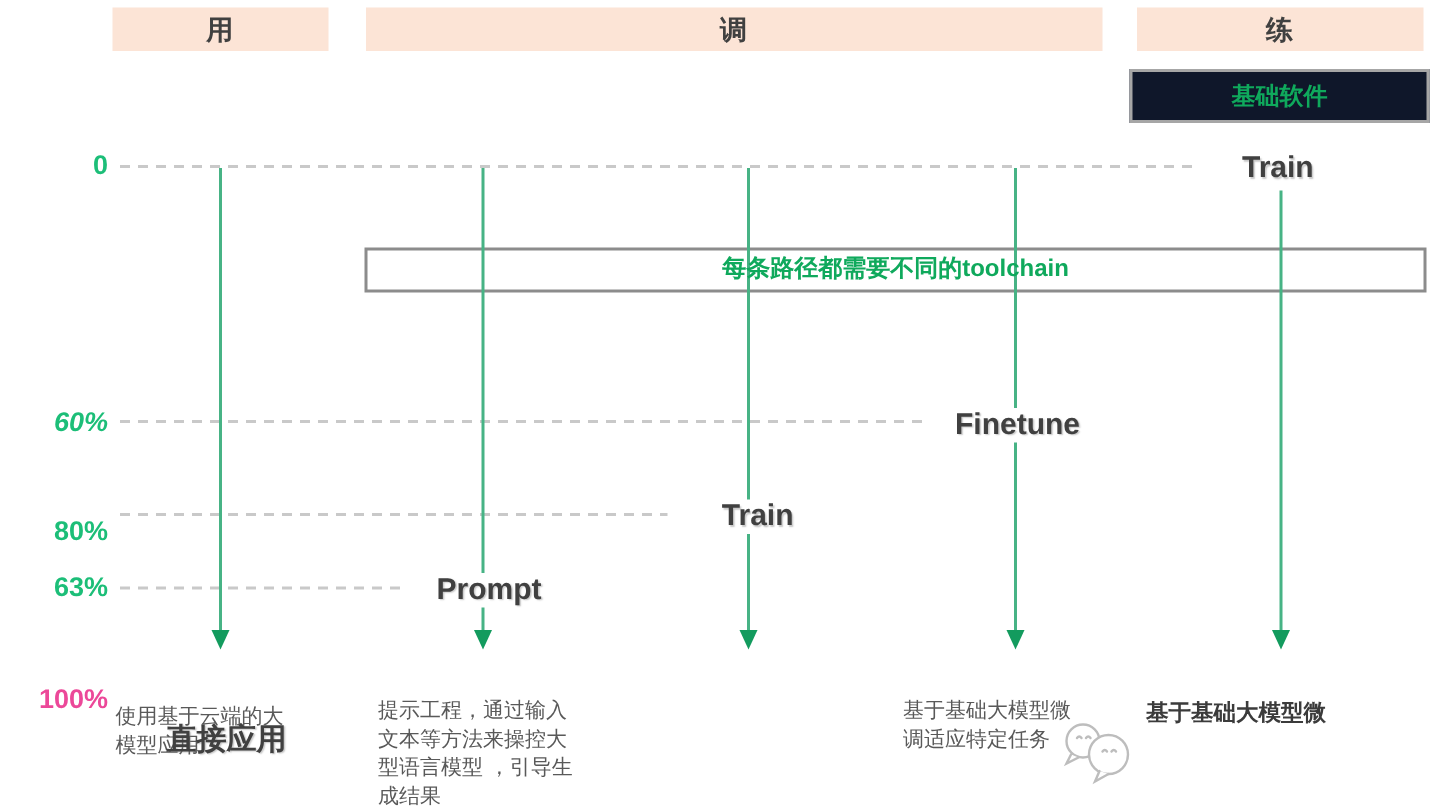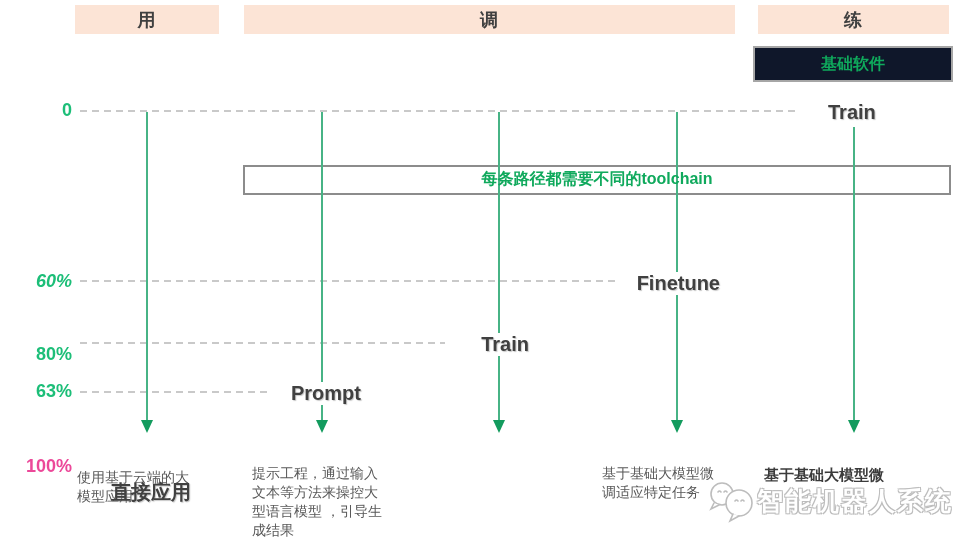--- a/index.html
+++ b/index.html
@@ -133,15 +133,14 @@
         <path d="M8 25 L5 31 L13 27" fill="#ffffff"></path>
         <circle cx="33" cy="25" r="13" fill="#ffffff"></circle>
         <path d="M27 36 L24 43 L33 38" fill="#ffffff"></path>
         <path d="M12 14 q1.5 -2 3 0"></path>
         <path d="M18 14 q1.5 -2 3 0"></path>
         <path d="M29 23 q1.5 -2 3 0"></path>
         <path d="M35 23 q1.5 -2 3 0"></path>
       </g>
     </svg>
   </div>
-  <div class="abs wm-text">智能机器人系统</div>
 
 </div>
 
 </body></html>

